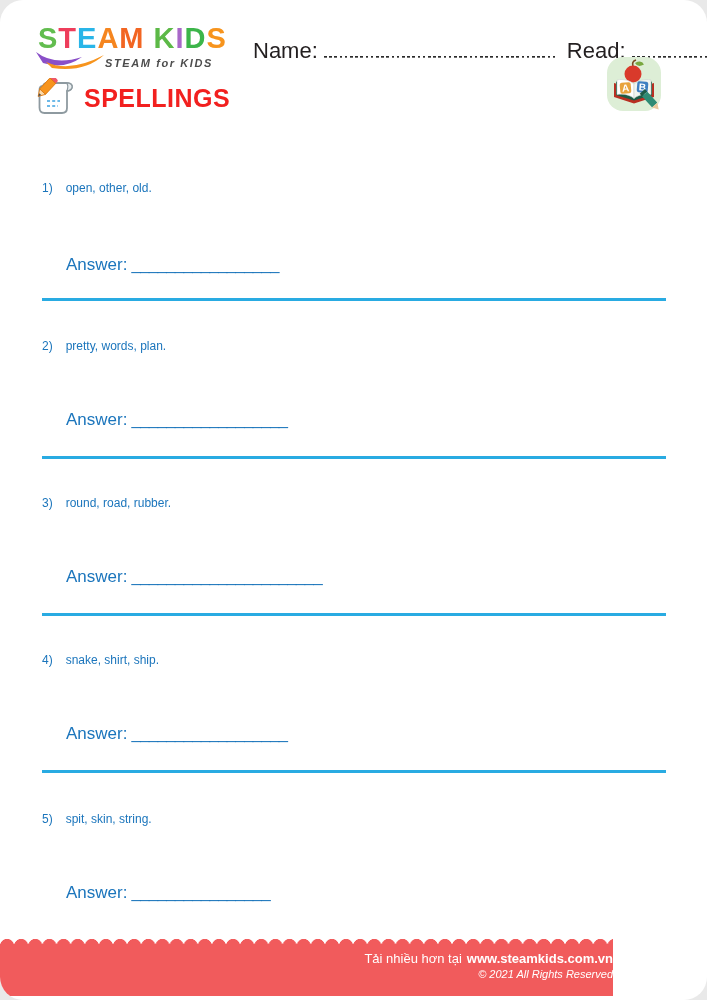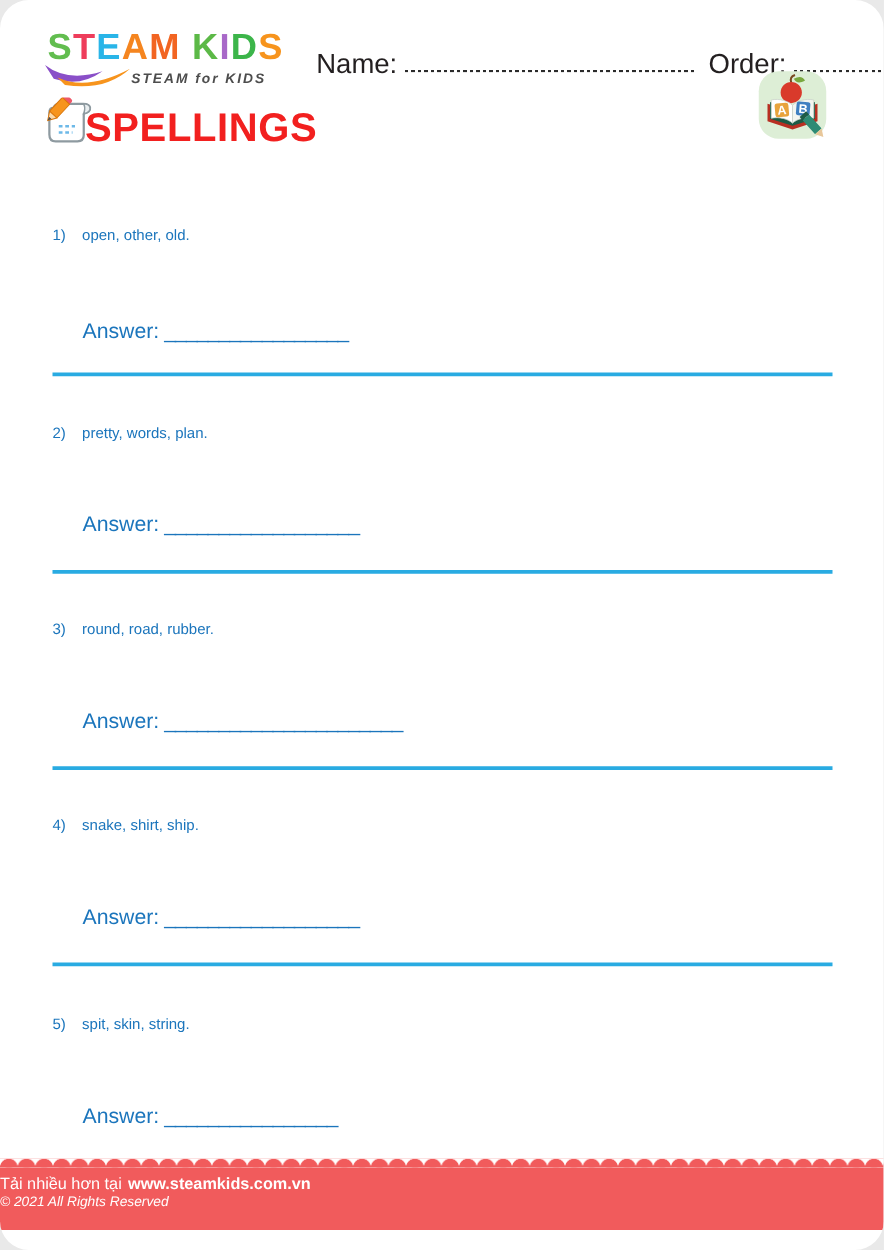--- a/index.html
+++ b/index.html
@@ -26,37 +26,37 @@
 
   .name-row{position:absolute;left:253px;top:38px;font-size:22px;color:var(--ink);
     white-space:nowrap;display:flex;align-items:center;}
   .dashline{display:inline-block;height:15px;
     background:repeating-linear-gradient(90deg,#2b2b2b 0 2.6px,transparent 2.6px 5.2px) left bottom/100% 1.7px no-repeat;}
   .name-line{width:233px;margin:0 10px 1px 6px;}
   .date-line{width:80px;margin:0 0 1px 6px;}
 
   
   .title-icon{position:absolute;left:34px;top:78px;}
-  .title-text{position:absolute;left:68px;top:84px;font-size:32px;font-weight:800;
+  .title-text{position:absolute;left:84px;top:84px;font-size:25px;font-weight:800;
     color:var(--title-red);letter-spacing:0.5px;}
   .abc-icon{position:absolute;left:606px;top:56px;}
 
   .instructions{position:absolute;left:42px;top:118px;width:636px;font-size:15.5px;
     font-weight:bold;color:var(--text-blue);line-height:1.52;}
 
   
   .q{position:absolute;left:42px;font-size:12px;color:var(--text-blue);white-space:nowrap;}
   .qnum{display:inline-block;margin-right:13px;}
   .ans{position:absolute;left:66px;font-size:17px;color:var(--text-blue);white-space:nowrap;}
   .ansline{letter-spacing:-0.8px;margin-left:4px;}
   .sep{position:absolute;left:42px;width:624px;height:2.5px;background:var(--line-cyan);}
 
   
-  .footer{position:absolute;left:0;bottom:16px;width:707px;height:50px;
-    background:var(--footer-coral);color:#ffffff;text-align:left;}
+  .footer{position:absolute;left:0;bottom:4px;width:613px;height:50px;
+    background:var(--footer-coral);color:#ffffff;text-align:right;}
   .scallops{position:absolute;left:0;top:-7px;width:100%;height:7px;
     background-image:radial-gradient(circle at 50% 100%, var(--footer-coral) 6.8px, rgba(0,0,0,0) 7.3px);
     background-size:14.14px 7px;background-position:left bottom;background-repeat:repeat-x;}
   .f1{padding-top:5px;font-size:13px;}
   .f1 .url{font-weight:bold;margin-left:5px;color:#ffffff;text-decoration:none;}
   .f2{font-size:11px;font-style:italic;margin-top:2px;}
 </style>
 </head>
 <body>
 
@@ -67,21 +67,21 @@
     <svg class="logo-swoosh" width="78" height="20" viewBox="0 0 78 20">
       <path d="M2 1 Q20 15 48 6 Q30 19 9 12 Z" fill="#8a4fc8"></path>
       <path d="M12 11 Q36 22 70 4 Q50 22 18 17 Z" fill="#f7941d"></path>
     </svg>
     <div class="logo-sub">STEAM for KIDS</div>
   </div>
 
   <div class="name-row">
     <span>Name:</span>
     <span class="dashline name-line"></span>
-    <span>Order:</span>
+    <span>Read:</span>
     <span class="dashline date-line"></span>
   </div>
 
   <svg class="title-icon" width="44" height="40" viewBox="0 0 44 40">
     <path d="M9 8 C6.5 8 5.5 10 5.5 12 L5.5 29.5 C5.5 33 7.5 35 10.5 35 L28 35 C31.5 35 33 33 33 30 L33 13 C36.5 12.5 38.5 10.5 38 8 C37.5 5.8 35 5 32.5 5 L13 5 C11 5 9.6 6.2 9 8 Z" fill="#ffffff" stroke="#8e9aa0" stroke-width="1.8" stroke-linejoin="round"></path>
     <path d="M33 13 C36.5 12.5 38.5 10.5 38 8 C37.5 5.8 35 5 32.5 5 C34 6.4 34.3 9 33 13 Z" fill="#e9eef0" stroke="#8e9aa0" stroke-width="1.2"></path>
     <line x1="13" y1="23" x2="26" y2="23" stroke="#6db9e8" stroke-width="2" stroke-dasharray="3 2.2"></line>
     <line x1="13" y1="28" x2="24" y2="28" stroke="#6db9e8" stroke-width="2" stroke-dasharray="3 2.2"></line>
     <g transform="rotate(43 12 10)">
       <rect x="8" y="-4" width="8" height="5" rx="2" fill="#ef5869"></rect>

